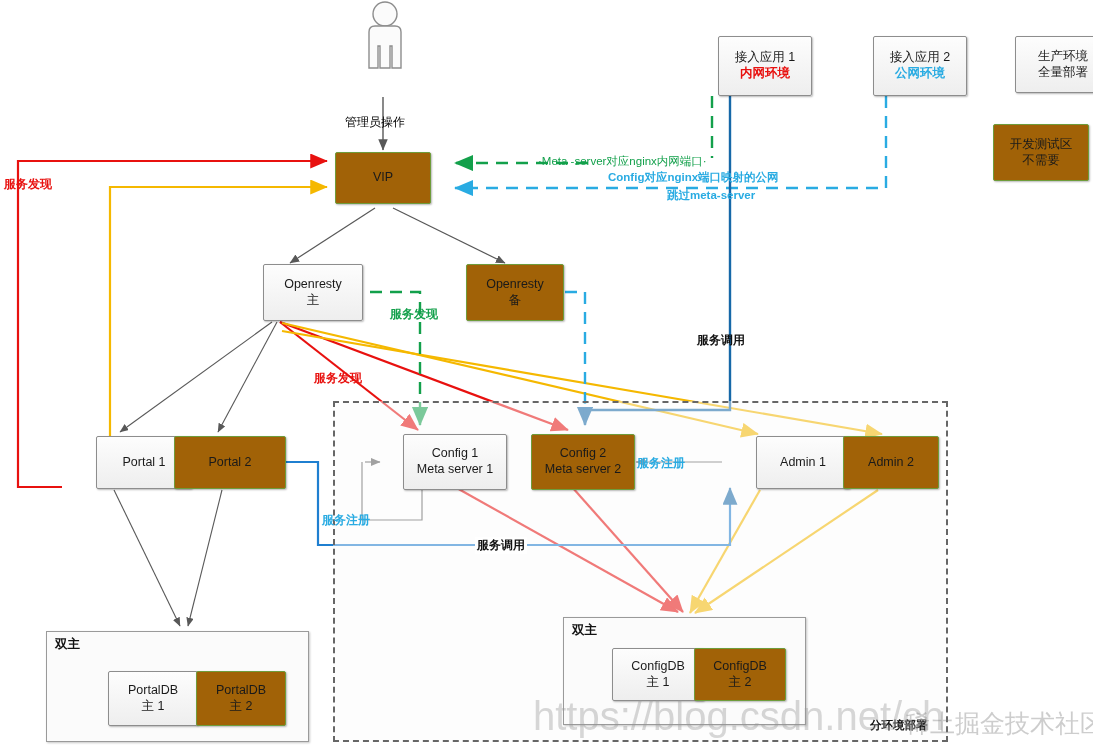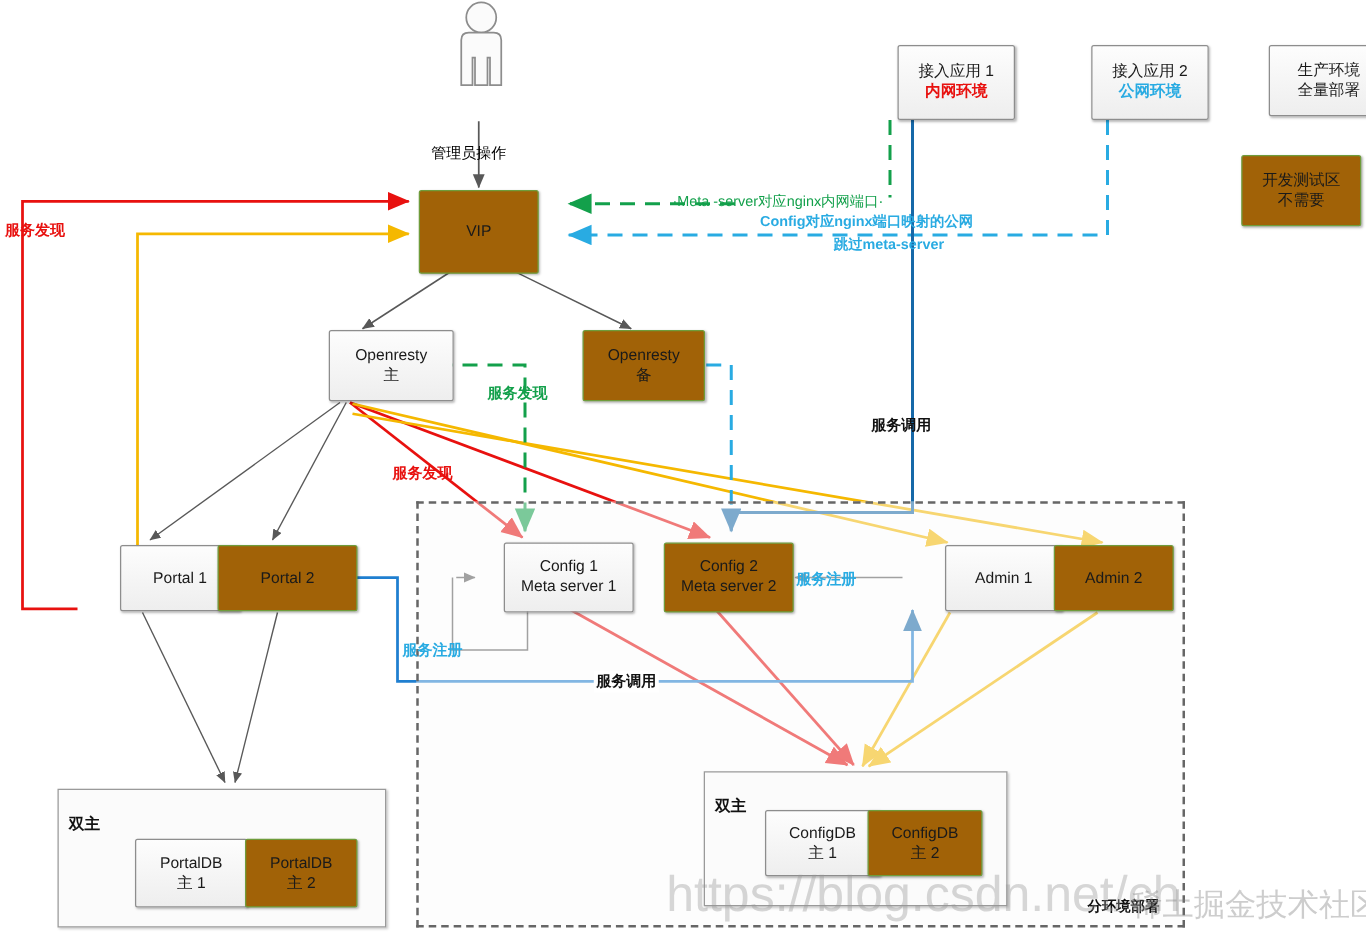--- a/index.html
+++ b/index.html
@@ -9,21 +9,21 @@
   .node{position:absolute;box-sizing:border-box;display:flex;flex-direction:column;
         align-items:center;justify-content:center;text-align:center;line-height:1.25;
         font-size:12.5px;color:#1a1a1a;border:1px solid #8d8d8d;border-radius:2px;
         box-shadow:1px 1px 2px rgba(0,0,0,.28);}
   .node.white{background:linear-gradient(#fdfdfd,#eeeeee);margin-left:34px;}
   .node.green{background:#a16207;border-color:#6f9c3b;text-align:center;}
   .lbl{position:absolute;font-size:12px;white-space:nowrap;}
   .lbl.bold{font-weight:bold;}
   .grp{position:absolute;box-sizing:border-box;background:#fbfbfb;border:1px solid #9a9a9a;
        box-shadow:1px 1px 2px rgba(0,0,0,.22);}
-  .grp-title{position:absolute;left:8px;top:4px;font-size:12.5px;font-weight:bold;color:#111;margin-top:15px;}
+  .grp-title{position:absolute;left:8px;top:4px;font-size:12.5px;font-weight:bold;color:#111;}
   .region{position:absolute;box-sizing:border-box;border:2px dashed #666;background:rgba(250,250,250,.45);}
   .wm{position:absolute;color:rgba(150,150,150,.38);font-size:40px;white-space:nowrap;
       font-family:"Liberation Sans",sans-serif;}
   .wm2{position:absolute;color:rgba(130,130,130,.40);font-size:25px;white-space:nowrap;}
   .actor{position:absolute;}
 </style>
 </head>
 <body>
 
 <div id="canvas">
@@ -98,21 +98,21 @@
     <line x1="722" y1="462" x2="636" y2="462" stroke="#585858" stroke-width="1.2" marker-end="url(#ah-gry)"></line>
   </svg>
 
   <svg class="actor" style="left:350px;top:0px;" width="70" height="100">
     <circle cx="35" cy="14" r="12" fill="#fbfbfb" stroke="#8d8d8d" stroke-width="1.4"></circle>
     <path d="M19,32 q0,-6 6,-6 h20 q6,0 6,6 v36 h-9 v-22 h-2 v22 h-10 v-22 h-2 v22 h-9 z" fill="#fbfbfb" stroke="#8d8d8d" stroke-width="1.4"></path>
   </svg>
 
   <div class="region" style="left:333px;top:401px;width:615px;height:341px;"></div>
 
-  <div class="node green" style="left:335px;top:152px;width:96px;height:67px;">
+  <div class="node green" style="left:335px;top:152px;width:96px;height:52px;">
     <span>VIP</span>
   </div>
 
   <div class="node white" style="left:229px;top:264px;width:100px;height:57px;">
     <span>Openresty</span>
     <span>主</span>
   </div>
 
   <div class="node green" style="left:466px;top:264px;width:98px;height:57px;">
     <span>Openresty</span>

